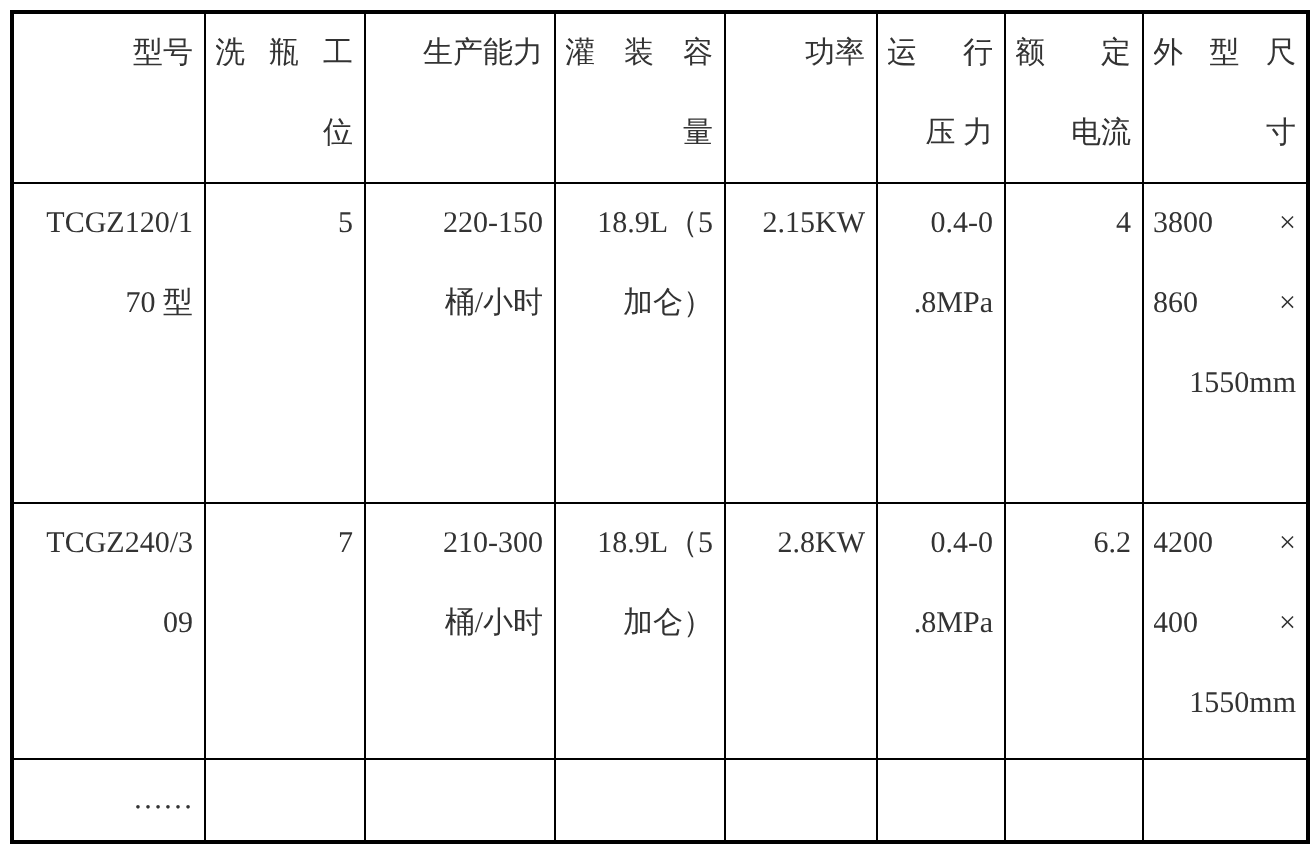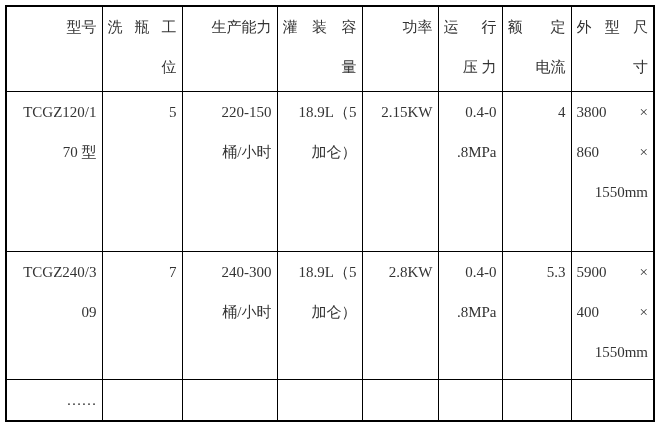--- a/index.html
+++ b/index.html
@@ -138,39 +138,39 @@
       </tr>
       <tr class="row1">
         <td>
           <div class="line">TCGZ240/3</div>
           <div class="line">09</div>
         </td>
         <td>
           <div class="line">7</div>
         </td>
         <td>
-          <div class="line">240-300</div>
+          <div class="line">210-300</div>
           <div class="line">桶/小时</div>
         </td>
         <td>
           <div class="line">18.9L（5</div>
           <div class="line">加仑）</div>
         </td>
         <td>
           <div class="line">2.8KW</div>
         </td>
         <td>
           <div class="line">0.4-0</div>
           <div class="line">.8MPa</div>
         </td>
         <td>
-          <div class="line">5.3</div>
+          <div class="line">6.2</div>
         </td>
         <td>
-          <div class="line jline">5900 ×</div>
+          <div class="line jline">4200 ×</div>
           <div class="line jline">400 ×</div>
           <div class="line">1550mm</div>
         </td>
       </tr>
       <tr class="row2">
         <td>
           <div class="line">……</div>
         </td>
         <td></td>
         <td></td>

